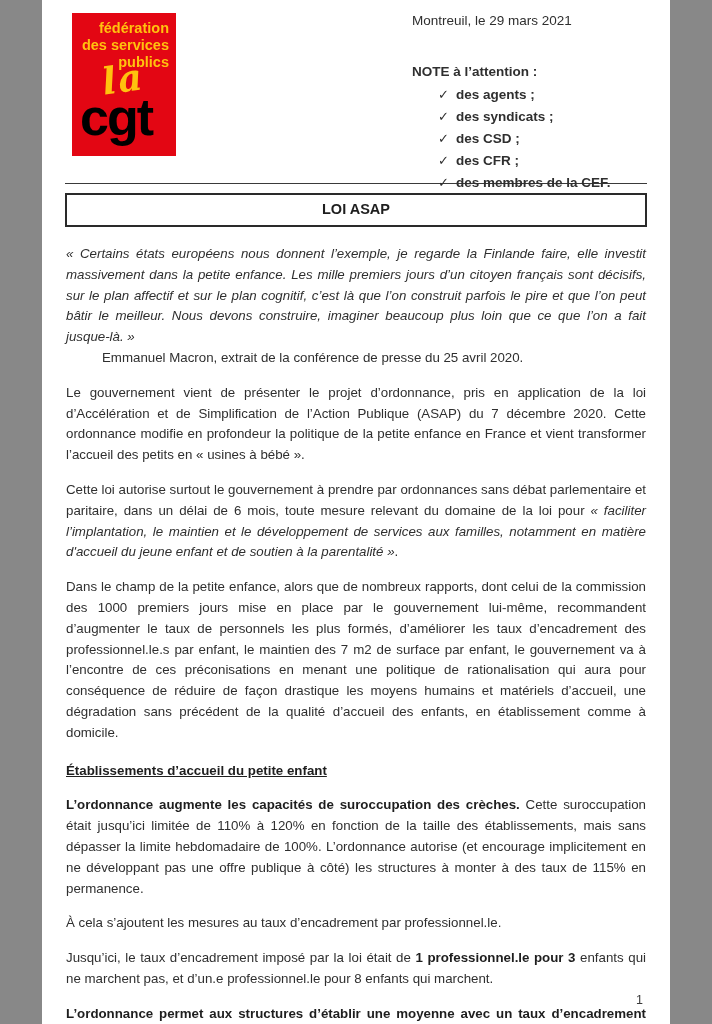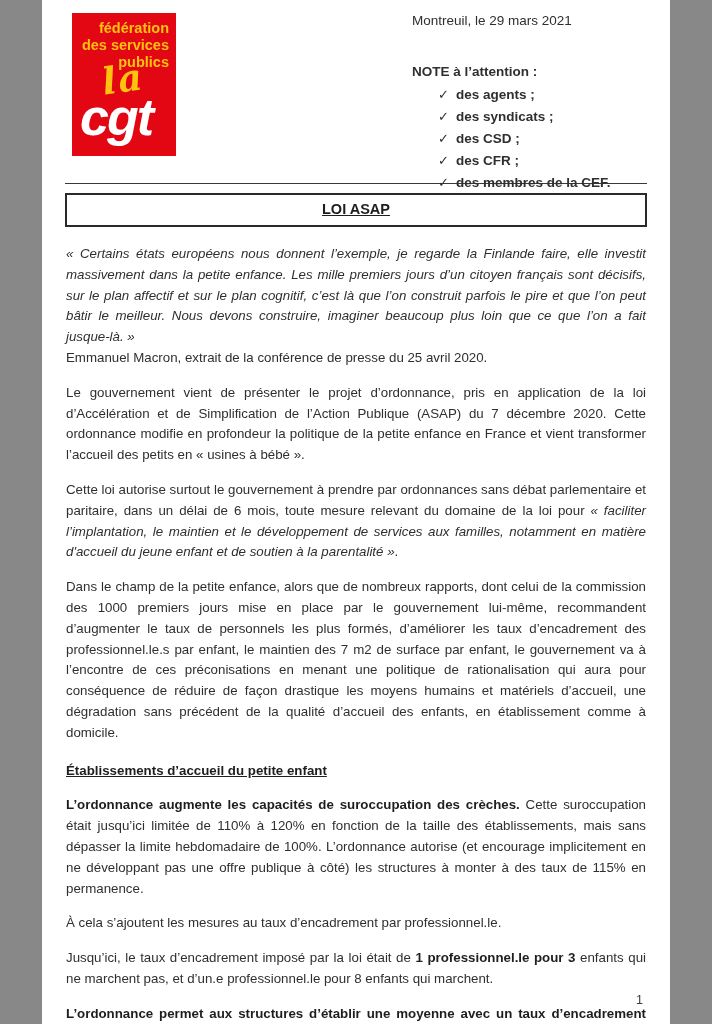--- a/index.html
+++ b/index.html
@@ -35,51 +35,50 @@
     position:absolute;left:30px;top:48px;
     font-family:"DejaVu Serif","Liberation Serif",serif;
     font-style:italic;font-weight:bold;
     font-size:37px;line-height:1;
     color:var(--logo-yellow);
     transform:rotate(-8deg);
     letter-spacing:2px;
   }
   .logo-cgt{
     position:absolute;left:8px;top:78px;
-    color:#ffffff;font-weight:bold;
-    font-size:52px;line-height:1;letter-spacing:-2px;font-style:italic;
+    color:#000000;font-weight:bold;
+    font-size:52px;line-height:1;letter-spacing:-2px;
   }
   .addr{position:absolute;left:370px;top:11px;font-size:13.5px;line-height:20px;}
   .dateline{margin-bottom:31px;}
   .note-title{font-weight:bold;margin-bottom:2px;}
   .note-list{margin-left:26px;}
   .note-item{font-weight:bold;line-height:22px;white-space:nowrap;}
   .check{font-weight:normal;margin-right:7px;font-size:13px;}
   
   .thin-rule{margin:0 23px;border-top:1px solid #3a3a3a;}
   .title-box{
     margin:9px 23px 0 23px;
     border:2px solid #2a2a2a;
     text-align:center;
     padding:4px 4px 6px 4px;
     color:var(--ink-bold);
-    text-decoration:underline;
   }
   .title-line1{font-weight:bold;font-size:14.5px;line-height:20px;}
   .title-line2{font-weight:bold;font-size:14.3px;line-height:21px;letter-spacing:-0.2px;}
   
   .body{margin:0 24px;}
   .para{
     margin:14px 0 0 0;
     font-size:13.3px;line-height:20.8px;
     text-align:justify;
   }
   .para.first{margin-top:17px;}
   .quote em{font-style:italic;}
-  .attrib{display:block;font-style:normal;}
+  .attrib{display:block;font-style:normal;margin-left:36px;}
   .b{font-weight:bold;color:var(--ink-bold);}
   .section{
     margin:17px 0 0 0;
     font-size:13.3px;line-height:20.8px;
     font-weight:bold;color:var(--ink-bold);
     text-decoration:underline;
   }
   .pagenum{
     position:absolute;right:27px;bottom:17px;
     font-size:12.5px;color:#3a3a3a;

